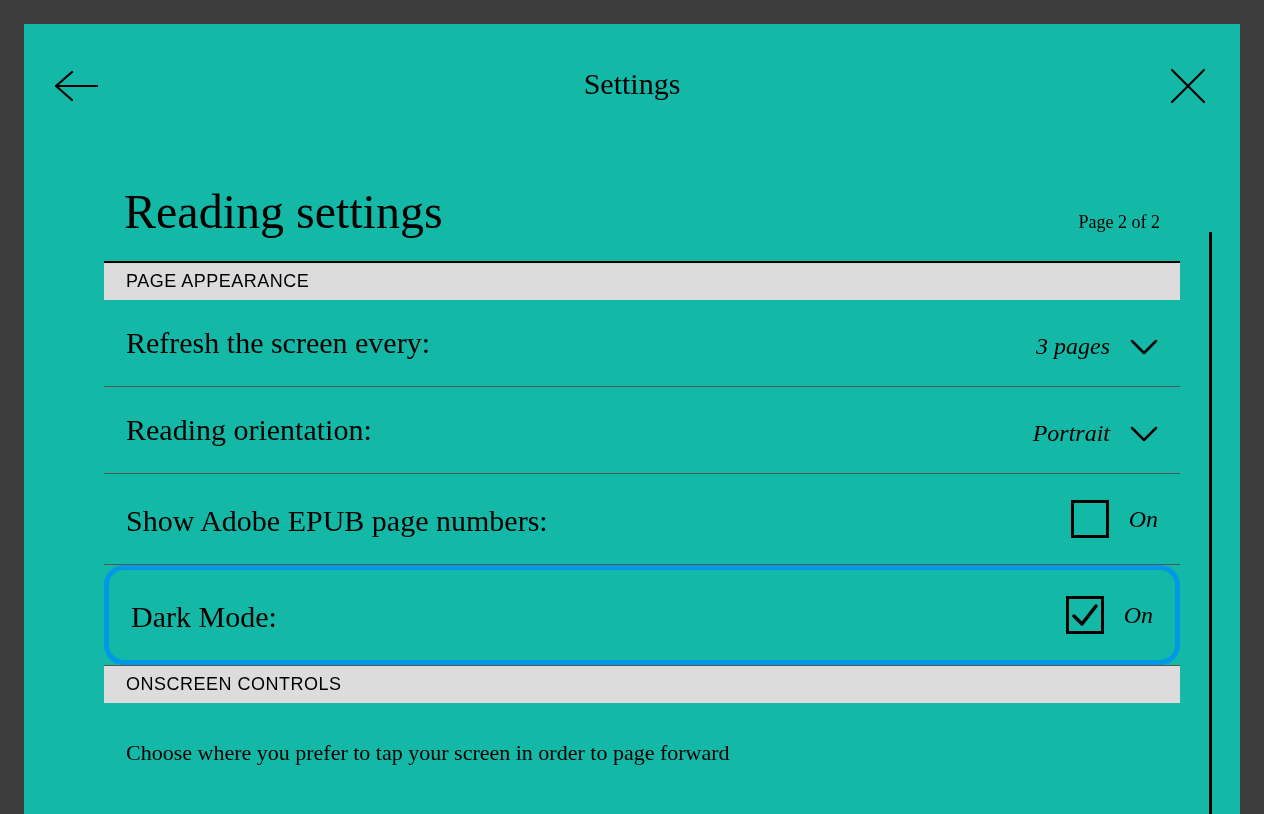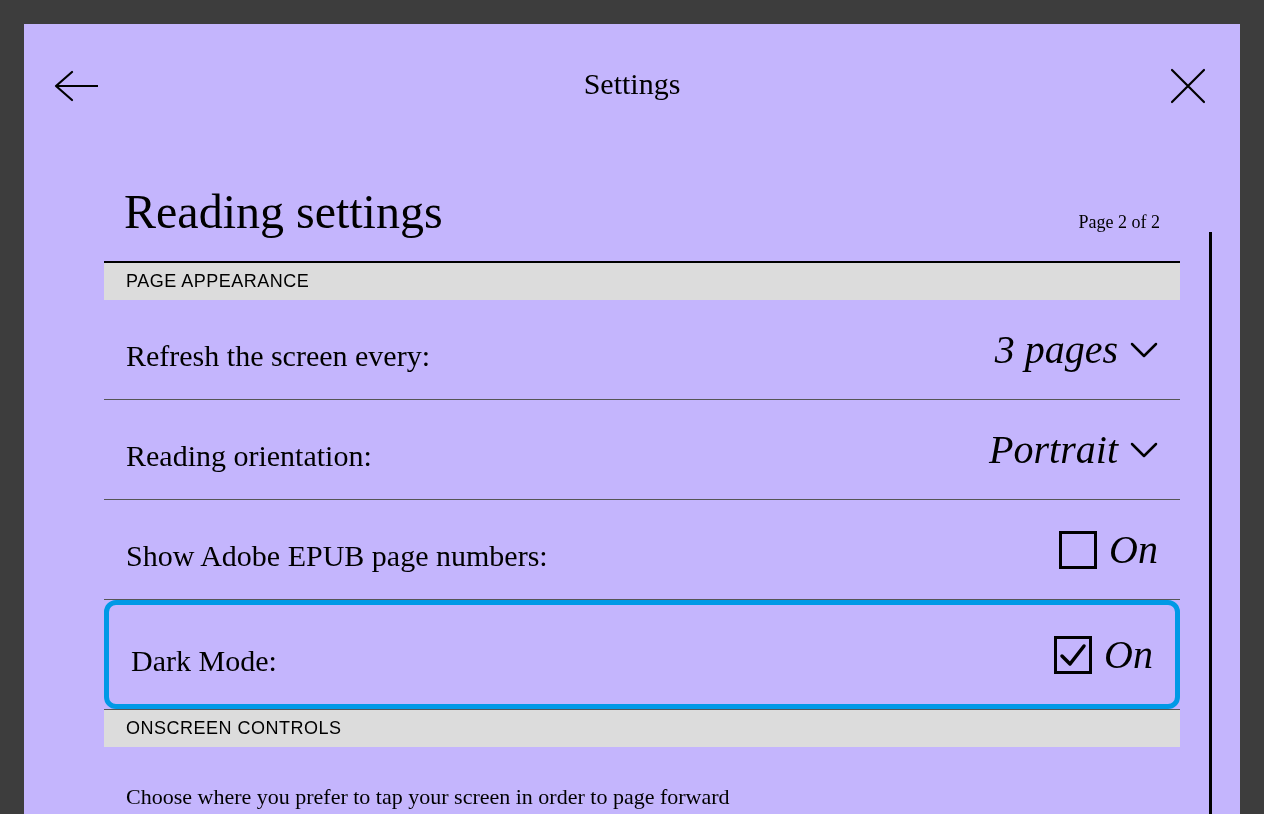--- a/index.html
+++ b/index.html
@@ -9,21 +9,21 @@
       font-family: Georgia, "Times New Roman", serif;
       color: #000;
       display: flex;
       align-items: flex-start;
       justify-content: center;
       padding: 24px;
     }
     .panel {
       width: 1216px;
       height: 790px;
-      background: #c4b5fd;
+      background: #14b8a6;
       position: relative;
       overflow: hidden;
     }
     .topbar {
       height: 120px;
       position: relative;
       display: flex;
       align-items: center;
       justify-content: center;
     }
@@ -99,43 +99,43 @@
       padding: 26px 22px;
       border-bottom: 1px solid #555;
       font-size: 30px;
     }
     .row-label {
       font-family: Georgia, serif;
     }
     .row-value {
       display: flex;
       align-items: center;
-      gap: 12px;
+      gap: 20px;
       font-style: italic;
       font-family: Georgia, serif;
-      font-size: 40px;
+      font-size: 24px;
     }
     .chev {
       width: 28px;
       height: 18px;
       display: inline-flex;
     }
     .checkbox {
       width: 38px;
       height: 38px;
       border: 3px solid #000;
       display: inline-flex;
       align-items: center;
       justify-content: center;
     }
     .checkbox svg { width: 28px; height: 28px; }
     .highlight {
       position: relative;
       border: 5px solid #0099e6;
-      border-radius: 12px;
+      border-radius: 20px;
       margin: 0 0 0 0;
     }
     .highlight .row { border-bottom: none; }
     .after-highlight-rule { border-top: 1px solid #555; }
     .desc {
       padding: 36px 22px 0 22px;
       font-size: 22px;
       font-family: Georgia, serif;
       line-height: 1.3;
       white-space: nowrap;

